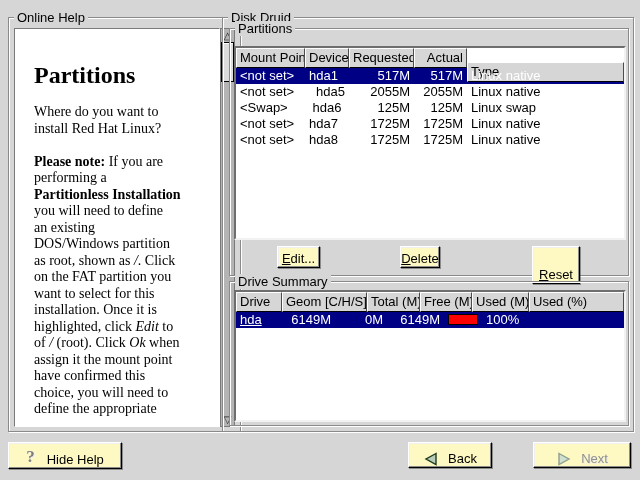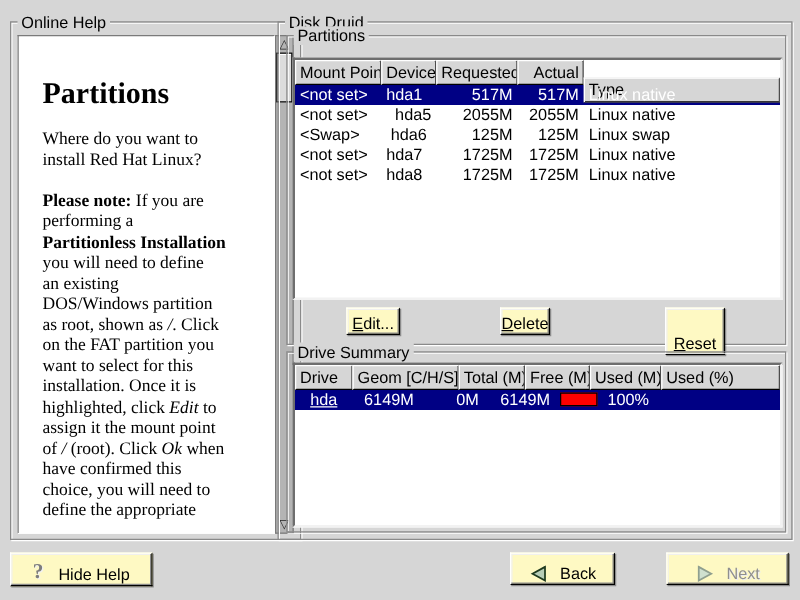--- a/index.html
+++ b/index.html
@@ -118,22 +118,22 @@
             <div class="help-line"><span>performing a</span></div>
             <div class="help-line"><span style="font-weight: bold;">Partitionless Installation</span></div>
             <div class="help-line"><span>you will need to define</span></div>
             <div class="help-line"><span>an existing</span></div>
             <div class="help-line"><span>DOS/Windows partition</span></div>
             <div class="help-line"><span>as root, shown as </span><span style="font-style: italic;">/</span><span>. Click</span></div>
             <div class="help-line"><span>on the FAT partition you</span></div>
             <div class="help-line"><span>want to select for this</span></div>
             <div class="help-line"><span>installation. Once it is</span></div>
             <div class="help-line"><span>highlighted, click </span><span style="font-style: italic;">Edit</span><span> to</span></div>
+            <div class="help-line"><span>of </span><span style="font-style: italic;">/</span><span> (root). Click </span><span style="font-style: italic;">Ok</span><span> when</span></div>
             <div class="help-line"><span>assign it the mount point</span></div>
-            <div class="help-line"><span>of </span><span style="font-style: italic;">/</span><span> (root). Click </span><span style="font-style: italic;">Ok</span><span> when</span></div>
             <div class="help-line"><span>have confirmed this</span></div>
             <div class="help-line"><span>choice, you will need to</span></div>
             <div class="help-line"><span>define the appropriate</span></div>
           </div>
       </div>
       <div id="help-scrollbar">
         <div class="sb-arrow up">△</div>
         <div id="sb-thumb"></div>
         <div class="sb-arrow down">▽</div>
       </div>
@@ -206,21 +206,21 @@
       <div class="table-box" id="drivesum-table">
           <div class="thead">
             <div class="th" style="flex: 0 0 46px; text-align: left;">Drive</div>
             <div class="th" style="flex: 0 0 85px; text-align: left;">Geom [C/H/S]</div>
             <div class="th" style="flex: 0 0 53px; text-align: left;">Total (M)</div>
             <div class="th" style="flex: 0 0 52px; text-align: left;">Free (M)</div>
             <div class="th" style="flex: 0 0 57px; text-align: left;">Used (M)</div>
             <div class="th" style="flex: 1 1 auto; text-align: left;">Used (%)</div>
           </div>
           <div class="trow" style="background: rgb(0, 0, 132); color: rgb(255, 255, 255);">
-            <div class="td" style="flex: 0 0 46px; text-align: center; text-decoration: underline;">hda</div>
+            <div class="td" style="flex: 0 0 46px; text-align: left; text-decoration: underline;">hda</div>
             <div class="td" style="flex: 0 0 53px; text-align: right;">6149M</div>
             <div class="td" style="flex: 0 0 52px; text-align: right;">0M</div>
             <div class="td" style="flex: 0 0 57px; text-align: right;">6149M</div>
             <div class="td" style="flex: 1 1 auto;"><span class="used-bar" style="background: rgb(255, 0, 0);"></span><span>100%</span></div>
           </div>
         </div>
     </div>
   </div>
 
   <button class="btn" id="btn-hidehelp">

